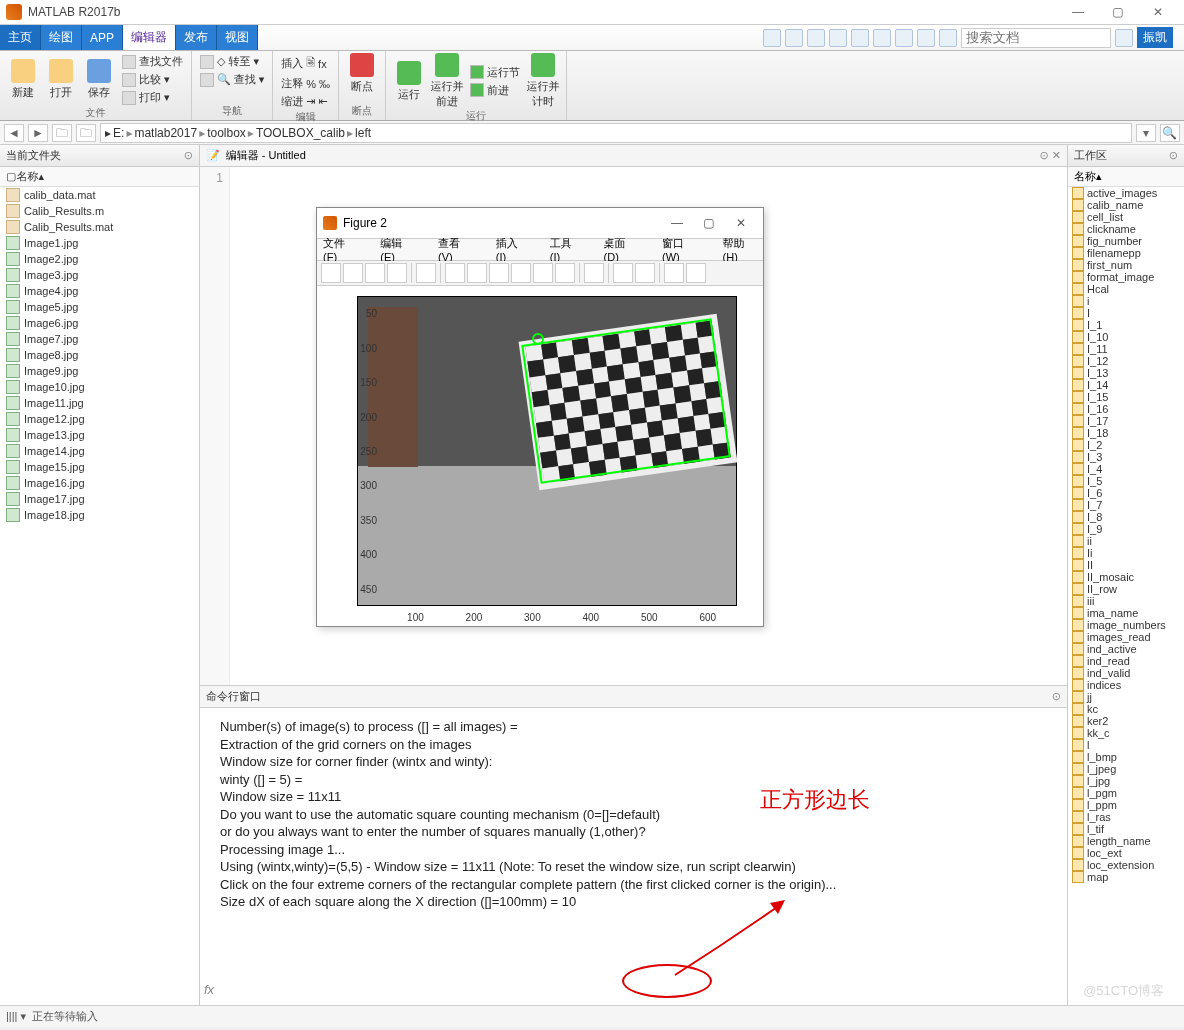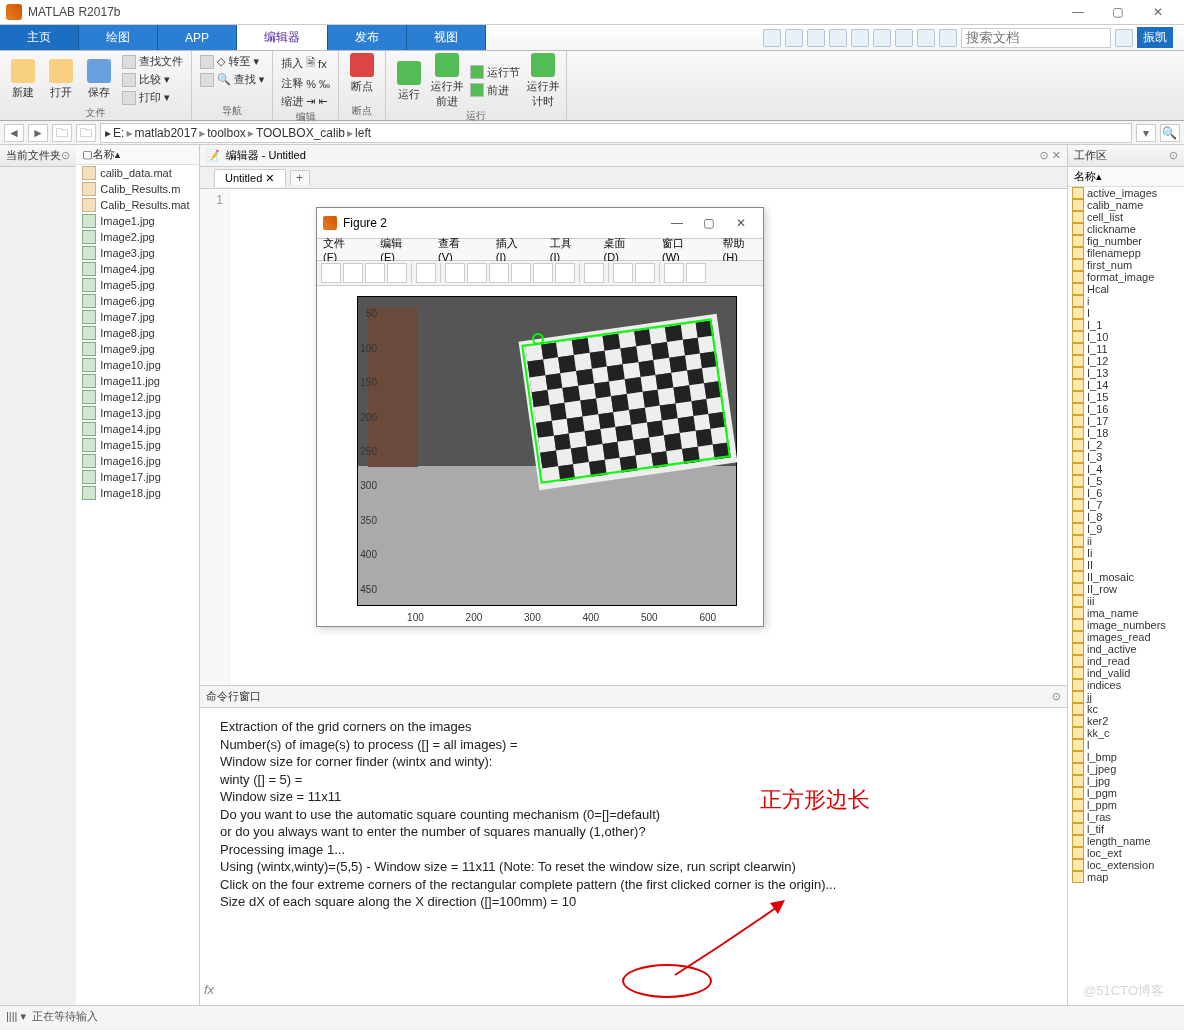--- a/index.html
+++ b/index.html
@@ -2,21 +2,21 @@
 <html><head>
 <meta charset="utf-8">
 <style>
 * { margin:0; padding:0; box-sizing:border-box; font-family:"Microsoft YaHei","Segoe UI",Arial,sans-serif; }
 body { width:1184px; height:1030px; background:#f0f0f0; font-size:12px; overflow:hidden; position:relative; }
 .titlebar { height:25px; background:#fff; border-bottom:1px solid #ccc; display:flex; align-items:center; padding:0 6px; }
 .titlebar .logo { width:16px; height:16px; background:linear-gradient(45deg,#e67e22,#d35400); border-radius:3px; margin-right:6px; }
 .titlebar .title { flex:1; color:#444; }
 .titlebar .btn { width:40px; text-align:center; color:#666; cursor:pointer; }
 .ribbon-tabs { height:26px; background:linear-gradient(#fff,#f5f5f5); border-bottom:1px solid #bbb; display:flex; align-items:stretch; }
-.ribbon-tabs .tab { padding:0 27px; display:flex; align-items:center; color:#fff; background:#1b6ec2; border-right:1px solid #155a9e; cursor:pointer; }
+.ribbon-tabs .tab { padding:0 8px; display:flex; align-items:center; color:#fff; background:#1b6ec2; border-right:1px solid #155a9e; cursor:pointer; }
 .ribbon-tabs .tab.inactive { background:#2a7fd4; }
 .ribbon-tabs .tab.editor { background:#fff; color:#4c1d95; }
 .ribbon-tabs .spacer { flex:1; display:flex; align-items:center; justify-content:flex-end; padding-right:11px; gap:4px; }
 .ribbon-tabs .qicon { width:18px; height:18px; background:#e8f0f8; border:1px solid #b0c4de; border-radius:2px; }
 .ribbon-tabs .search { width:150px; height:20px; border:1px solid #ccc; padding:0 4px; }
 .ribbon-tabs .userbtn { background:#1b6ec2; color:#fff; padding:2px 6px; }
 .ribbon-body { height:70px; background:linear-gradient(#f8f8f8,#e8e8e8); border-bottom:1px solid #aaa; display:flex; }
 .ribbon-group { border-right:1px solid #ccc; padding:2px 6px; display:flex; flex-direction:column; }
 .ribbon-group .row { display:flex; gap:4px; align-items:center; }
 .ribbon-group .bigbtn { width:34px; text-align:center; font-size:11px; color:#333; }
@@ -26,21 +26,21 @@
 .ribbon-group .lbl { font-size:10px; color:#666; text-align:center; margin-top:auto; }
 .pathbar { height:24px; background:#f5f5f5; border-bottom:1px solid #ccc; display:flex; align-items:center; padding:0 4px; gap:4px; }
 .pathbar .navbtn { width:20px; height:18px; background:#fff; border:1px solid #ccc; text-align:center; line-height:16px; color:#666; }
 .pathbar .path { flex:1; background:#fff; border:1px solid #ccc; height:20px; display:flex; align-items:center; padding:0 4px; gap:2px; }
 .pathbar .path .seg { color:#333; }
 .pathbar .path .sep { color:#888; }
 .main { display:flex; height:860px; }
 .panel-hdr { height:22px; background:linear-gradient(#f9f9f9,#e9e9e9); border-bottom:1px solid #ccc; padding:0 6px; display:flex; align-items:center; font-size:11px; color:#333; }
 .panel-hdr.light { background:#f5f5f5; }
 .panel-hdr .x { margin-left:auto; color:#888; cursor:pointer; }
-.left-col { width:200px; border-right:1px solid #ccc; display:flex; }
+.left-col { width:200px; border-right:1px solid #ccc; display:flex; flex-direction:column; }
 .filelist { flex:1; overflow:auto; background:#fff; }
 .filelist .colhdr { height:20px; border-bottom:1px solid #ddd; padding:0 6px; display:flex; align-items:center; font-size:11px; color:#333; background:#f9f9f9; }
 .filelist .item { padding:1px 6px; display:flex; align-items:center; gap:4px; font-size:11px; color:#333; }
 .filelist .item .ico { width:14px; height:14px; background:#f0e0c0; border:1px solid #d0b080; }
 .filelist .item .ico.img { background:#d0e8d0; border-color:#80b080; }
 .detail { height:170px; border-top:1px solid #ccc; }
 .detail .msg { padding:40px 10px; text-align:center; color:#333; font-size:11px; }
 .center-col { flex:1; display:flex; flex-direction:column; border-right:1px solid #ccc; }
 .ed-hdr { height:22px; background:#f5f5f5; border-bottom:1px solid #ccc; display:flex; align-items:center; padding:0 6px; gap:6px; font-size:11px; }
 .ed-hdr .x { margin-left:auto; color:#888; }
@@ -290,39 +290,35 @@
           <div class="item">
             <div class="ico img"></div>
             <span>Image18.jpg</span>
           </div>
         </div>
     </div>
   </div>
 
   <div class="center-col">
     <div class="ed-hdr">📝 <span>编辑器 - Untitled</span><span class="x">⊙ ✕</span></div>
-    <div class="ed-tabs">
-      <div class="tab"><span>Untitled</span> ✕</div>
-      <div class="plus">+</div>
-    </div>
     <div class="editor-area">
       <div class="gutter"><span>1</span></div>
       <div class="code"></div>
     </div>
 
     <div class="cmd-panel">
       <div class="panel-hdr light">
           <span>命令行窗口</span>
           <span class="x">⊙</span>
         </div>
       <div class="cmd-body">
         <div id="cmd-lines">
             <div class="line"></div>
+            <div class="line">Number(s) of image(s) to process ([] = all images) =</div>
             <div class="line">Extraction of the grid corners on the images</div>
-            <div class="line">Number(s) of image(s) to process ([] = all images) =</div>
             <div class="line">Window size for corner finder (wintx and winty):</div>
             <div class="line">winty ([] = 5) =</div>
             <div class="line">Window size = 11x11</div>
             <div class="line">Do you want to use the automatic square counting mechanism (0=[]=default)</div>
             <div class="line">   or do you always want to enter the number of squares manually (1,other)?</div>
             <div class="line"></div>
             <div class="line">Processing image 1...</div>
             <div class="line">Using (wintx,winty)=(5,5) - Window size = 11x11      (Note: To reset the window size, run script clearwin)</div>
             <div class="line">Click on the four extreme corners of the rectangular complete pattern (the first clicked corner is the origin)...</div>
             <div class="line">Size dX of each square along the X direction ([]=100mm) = 10</div>

